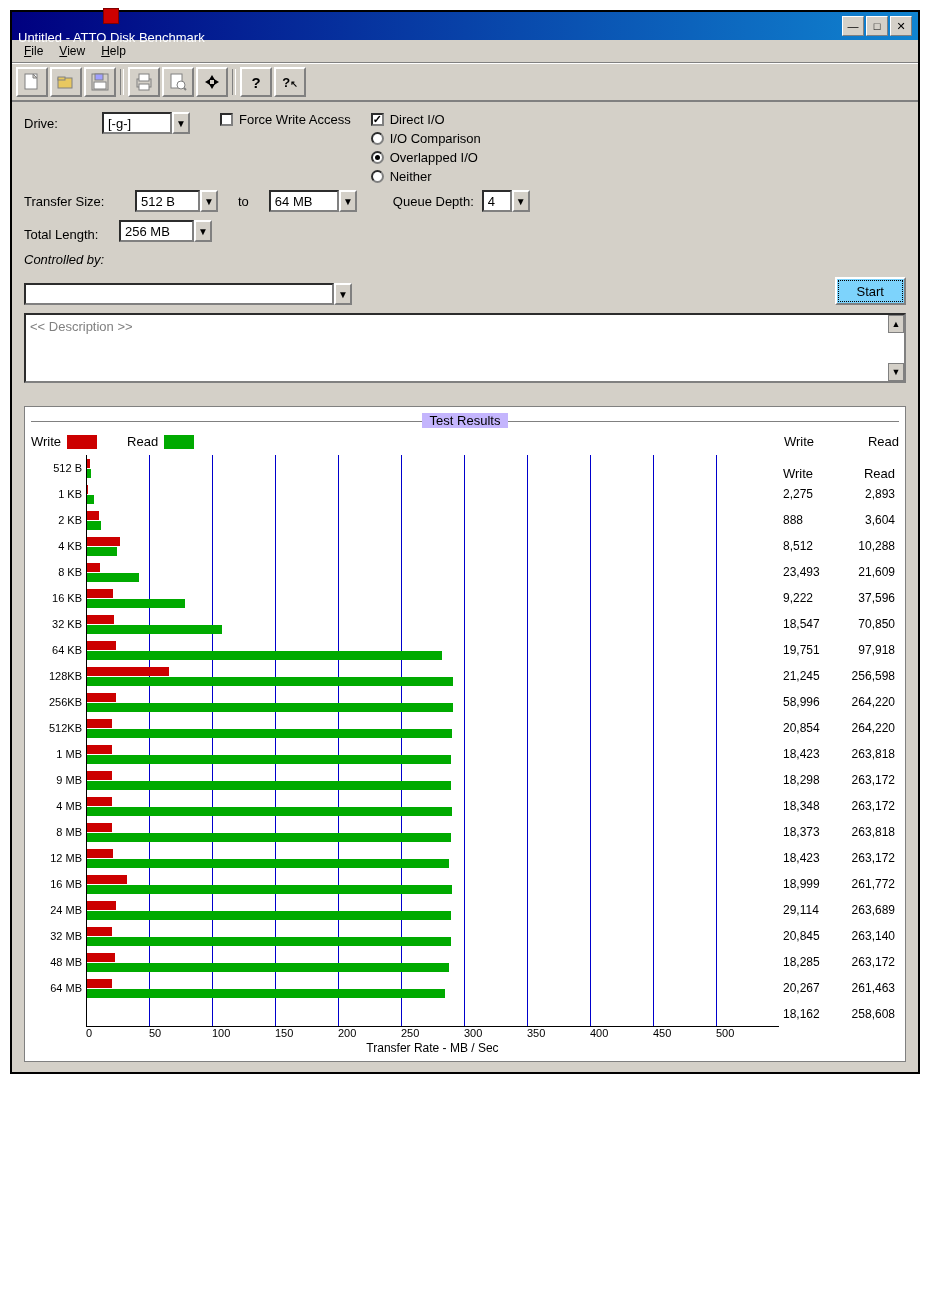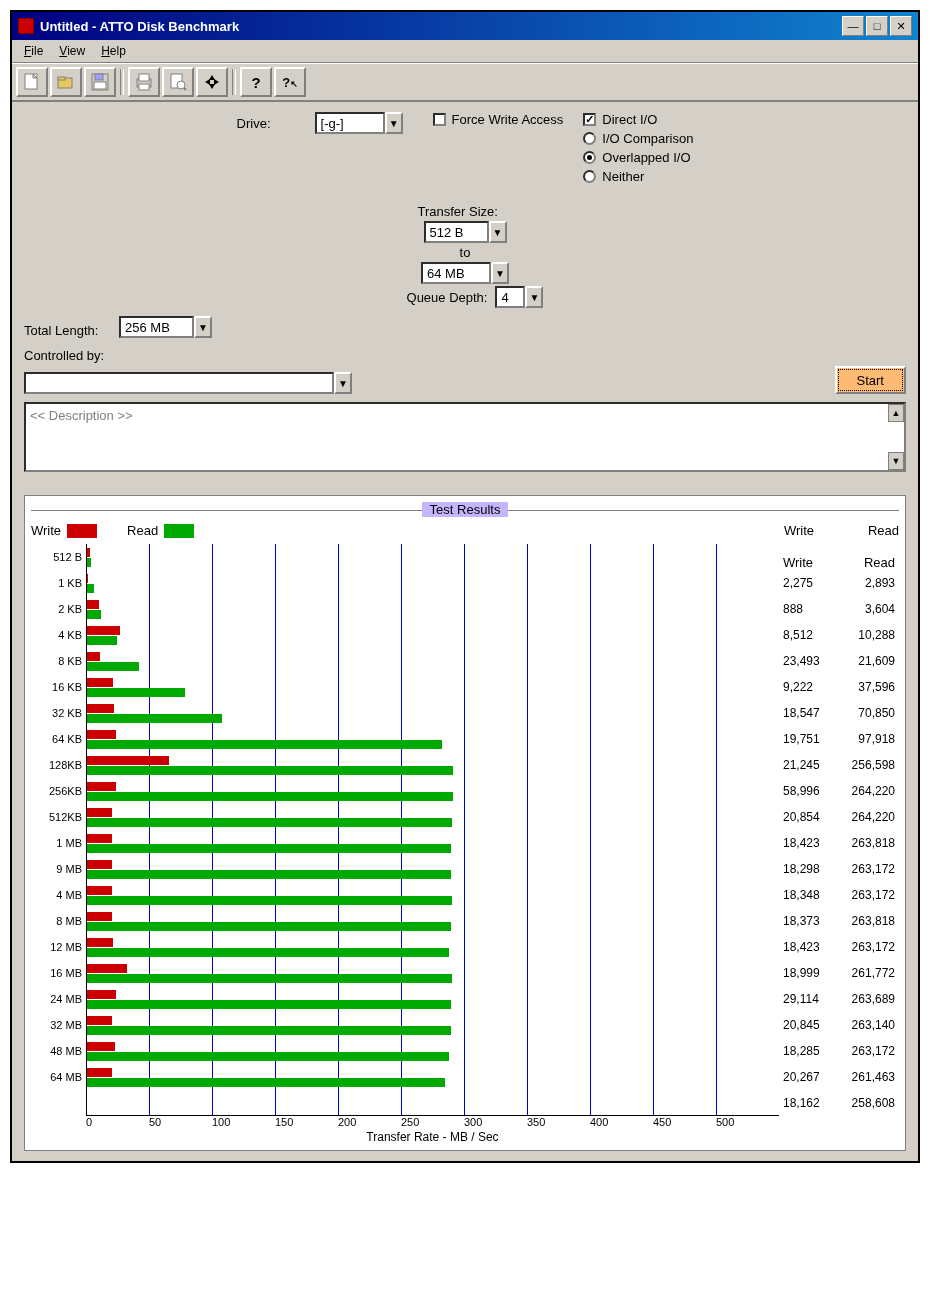--- a/index.html
+++ b/index.html
@@ -25,21 +25,22 @@
       display: flex;
       align-items: center;
       justify-content: space-between;
       height: 28px;
     }
     .title-bar-left {
       display: flex;
       align-items: center;
       gap: 6px;
       font-size: 13px;
-      font-weight: bold;
+      font-weight: normal;
+      flex-direction: column;
     }
     .title-icon {
       width: 16px;
       height: 16px;
       background: #cc0000;
       border: 1px solid #800000;
       display: inline-block;
     }
     .title-bar-buttons {
       display: flex;
@@ -153,21 +154,21 @@
     }
     .radio-dot {
       width: 5px;
       height: 5px;
       border-radius: 50%;
       background: #000;
     }
     .start-btn {
       float: right;
       padding: 4px 20px;
-      background: #fdba74;
+      background: #7dd3fc;
       border: 2px solid #fff;
       border-right-color: #808080;
       border-bottom-color: #808080;
       font-size: 13px;
       cursor: pointer;
       outline: 1px dotted #000;
       outline-offset: -4px;
     }
     .description-box {
       border: 2px inset #808080;
@@ -393,21 +394,21 @@
     <button class="toolbar-btn">
       <span style="font-weight:bold;font-size:15px;color:#000">?</span>
     </button>
     <button class="toolbar-btn">
       <span style="font-weight:bold;font-size:13px;color:#000">?<span style="font-size:9px">↖</span></span>
     </button>
   </div>
 
   <div class="content-area">
 
-    <div style="display:flex; align-items:flex-start; justify-content:center; margin-bottom:20px;">
+    <div style="display:flex; align-items:flex-start; justify-content:flex-start; margin-bottom:6px;">
       <div style="display:flex; align-items:center; gap:8px;">
         <span class="form-label" style="min-width:70px;">Drive:</span>
         <div class="inline-select">
           <div class="win-select-box" style="min-width:70px;">[-g-]</div>
           <div class="dropdown-arrow">▼</div>
         </div>
       </div>
       <div style="display:flex; align-items:center; gap:6px; margin-left:30px;">
         <div class="win-checkbox"></div>
         <span>Force Write Access</span>
@@ -429,21 +430,21 @@
           </div>
           <span>Overlapped I/O</span>
         </div>
         <div style="display:flex; align-items:center; gap:6px;">
           <div class="win-radio"></div>
           <span>Neither</span>
         </div>
       </div>
     </div>
 
-    <div style="display:flex; align-items:center; gap:2px; margin-bottom:8px;flex-direction:column;">
+    <div style="display:flex; align-items:center; gap:16px; margin-bottom:8px;">
       <span class="form-label" style="min-width:95px;">Transfer Size:</span>
       <div class="inline-select">
         <div class="win-select-box" style="min-width:65px;">512 B</div>
         <div class="dropdown-arrow">▼</div>
       </div>
       <span class="to-label">to</span>
       <div class="inline-select">
         <div class="win-select-box" style="min-width:70px;">64 MB</div>
         <div class="dropdown-arrow">▼</div>
       </div>
@@ -459,21 +460,21 @@
     <div style="display:flex; align-items:flex-end; margin-bottom:10px;">
       <span class="form-label" style="min-width:95px;">Total Length:</span>
       <div class="inline-select">
         <div class="win-select-box" style="min-width:75px;">256 MB</div>
         <div class="dropdown-arrow">▼</div>
       </div>
     </div>
 
     <div style="display:flex; align-items:flex-end; gap:10px; margin-bottom:6px;">
       <div style="flex:1;">
-        <div style="margin-bottom:9px;">
+        <div style="margin-bottom:16px;font-style:italic;">
           <span>Controlled by:</span>
         </div>
         <div style="display:flex; align-items:center;">
           <div class="win-select-box" style="width:310px; min-height:22px;"></div>
           <div class="dropdown-arrow">▼</div>
         </div>
       </div>
       <button class="start-btn" style="height:28px; margin-bottom:0;">Start</button>
     </div>
 

